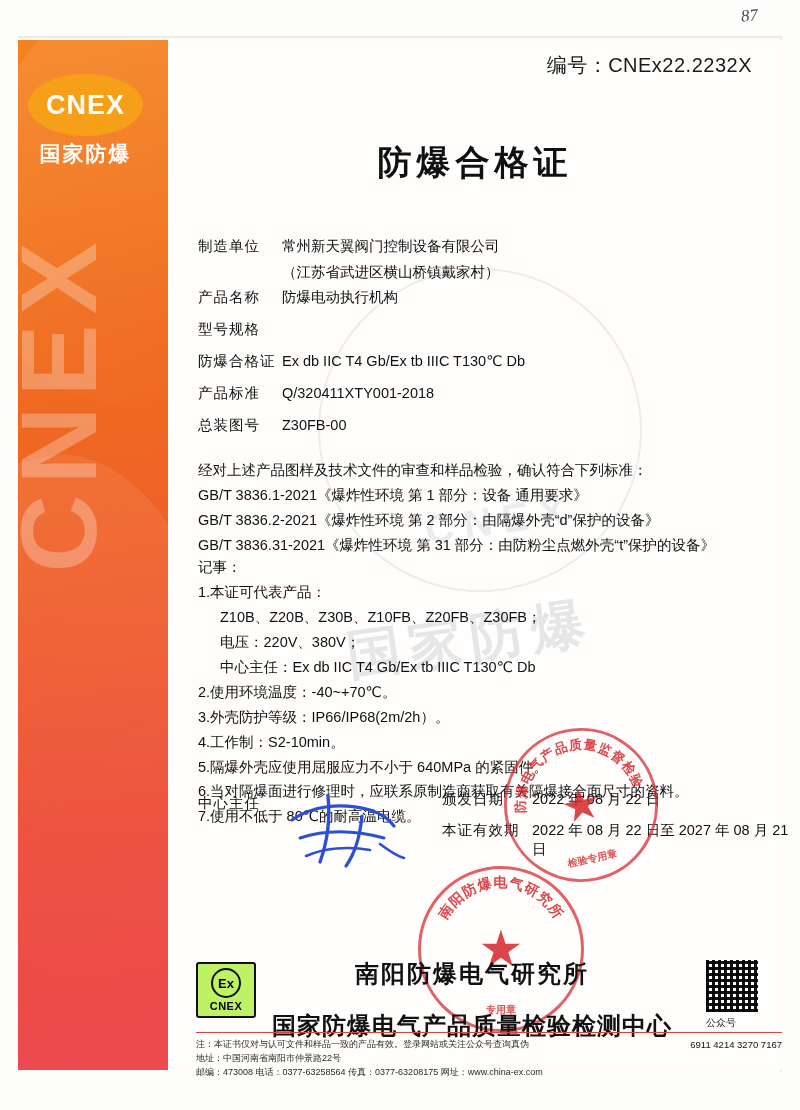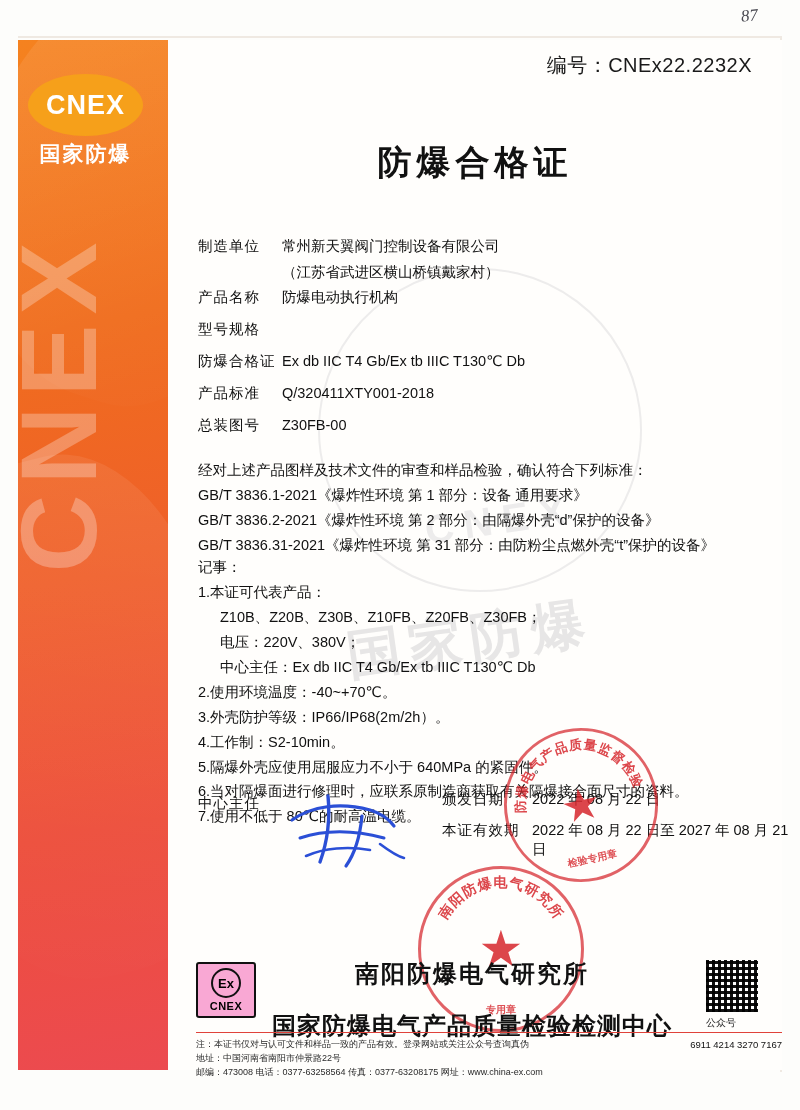--- a/index.html
+++ b/index.html
@@ -172,21 +172,21 @@
   .stamp .bottom-txt{
     position:absolute;left:0;bottom:12px;width:100%;text-align:center;
     font-size:10px;font-weight:bold;color:rgba(214,38,44,0.8);
   }
 
   
   .ex-badge{
     position:absolute;left:196px;top:962px;width:56px;height:52px;
     border:2px solid #111;border-radius:3px;
     display:flex;flex-direction:column;align-items:center;justify-content:center;
-    background:#f9a8d4;
+    background:#bef264;
   }
   .ex-badge .ex{
     width:26px;height:26px;border:2px solid #111;border-radius:50%;
     font-size:13px;font-weight:bold;display:flex;align-items:center;justify-content:center;
   }
   .ex-badge .cqst{font-size:11px;font-weight:bold;margin-top:2px;letter-spacing:0.5px;}
   .footer-org{
     position:absolute;left:262px;top:958px;width:420px;text-align:center;
   }
   .footer-org .l1{font-size:24px;font-weight:bold;color:#111;letter-spacing:2px;}

